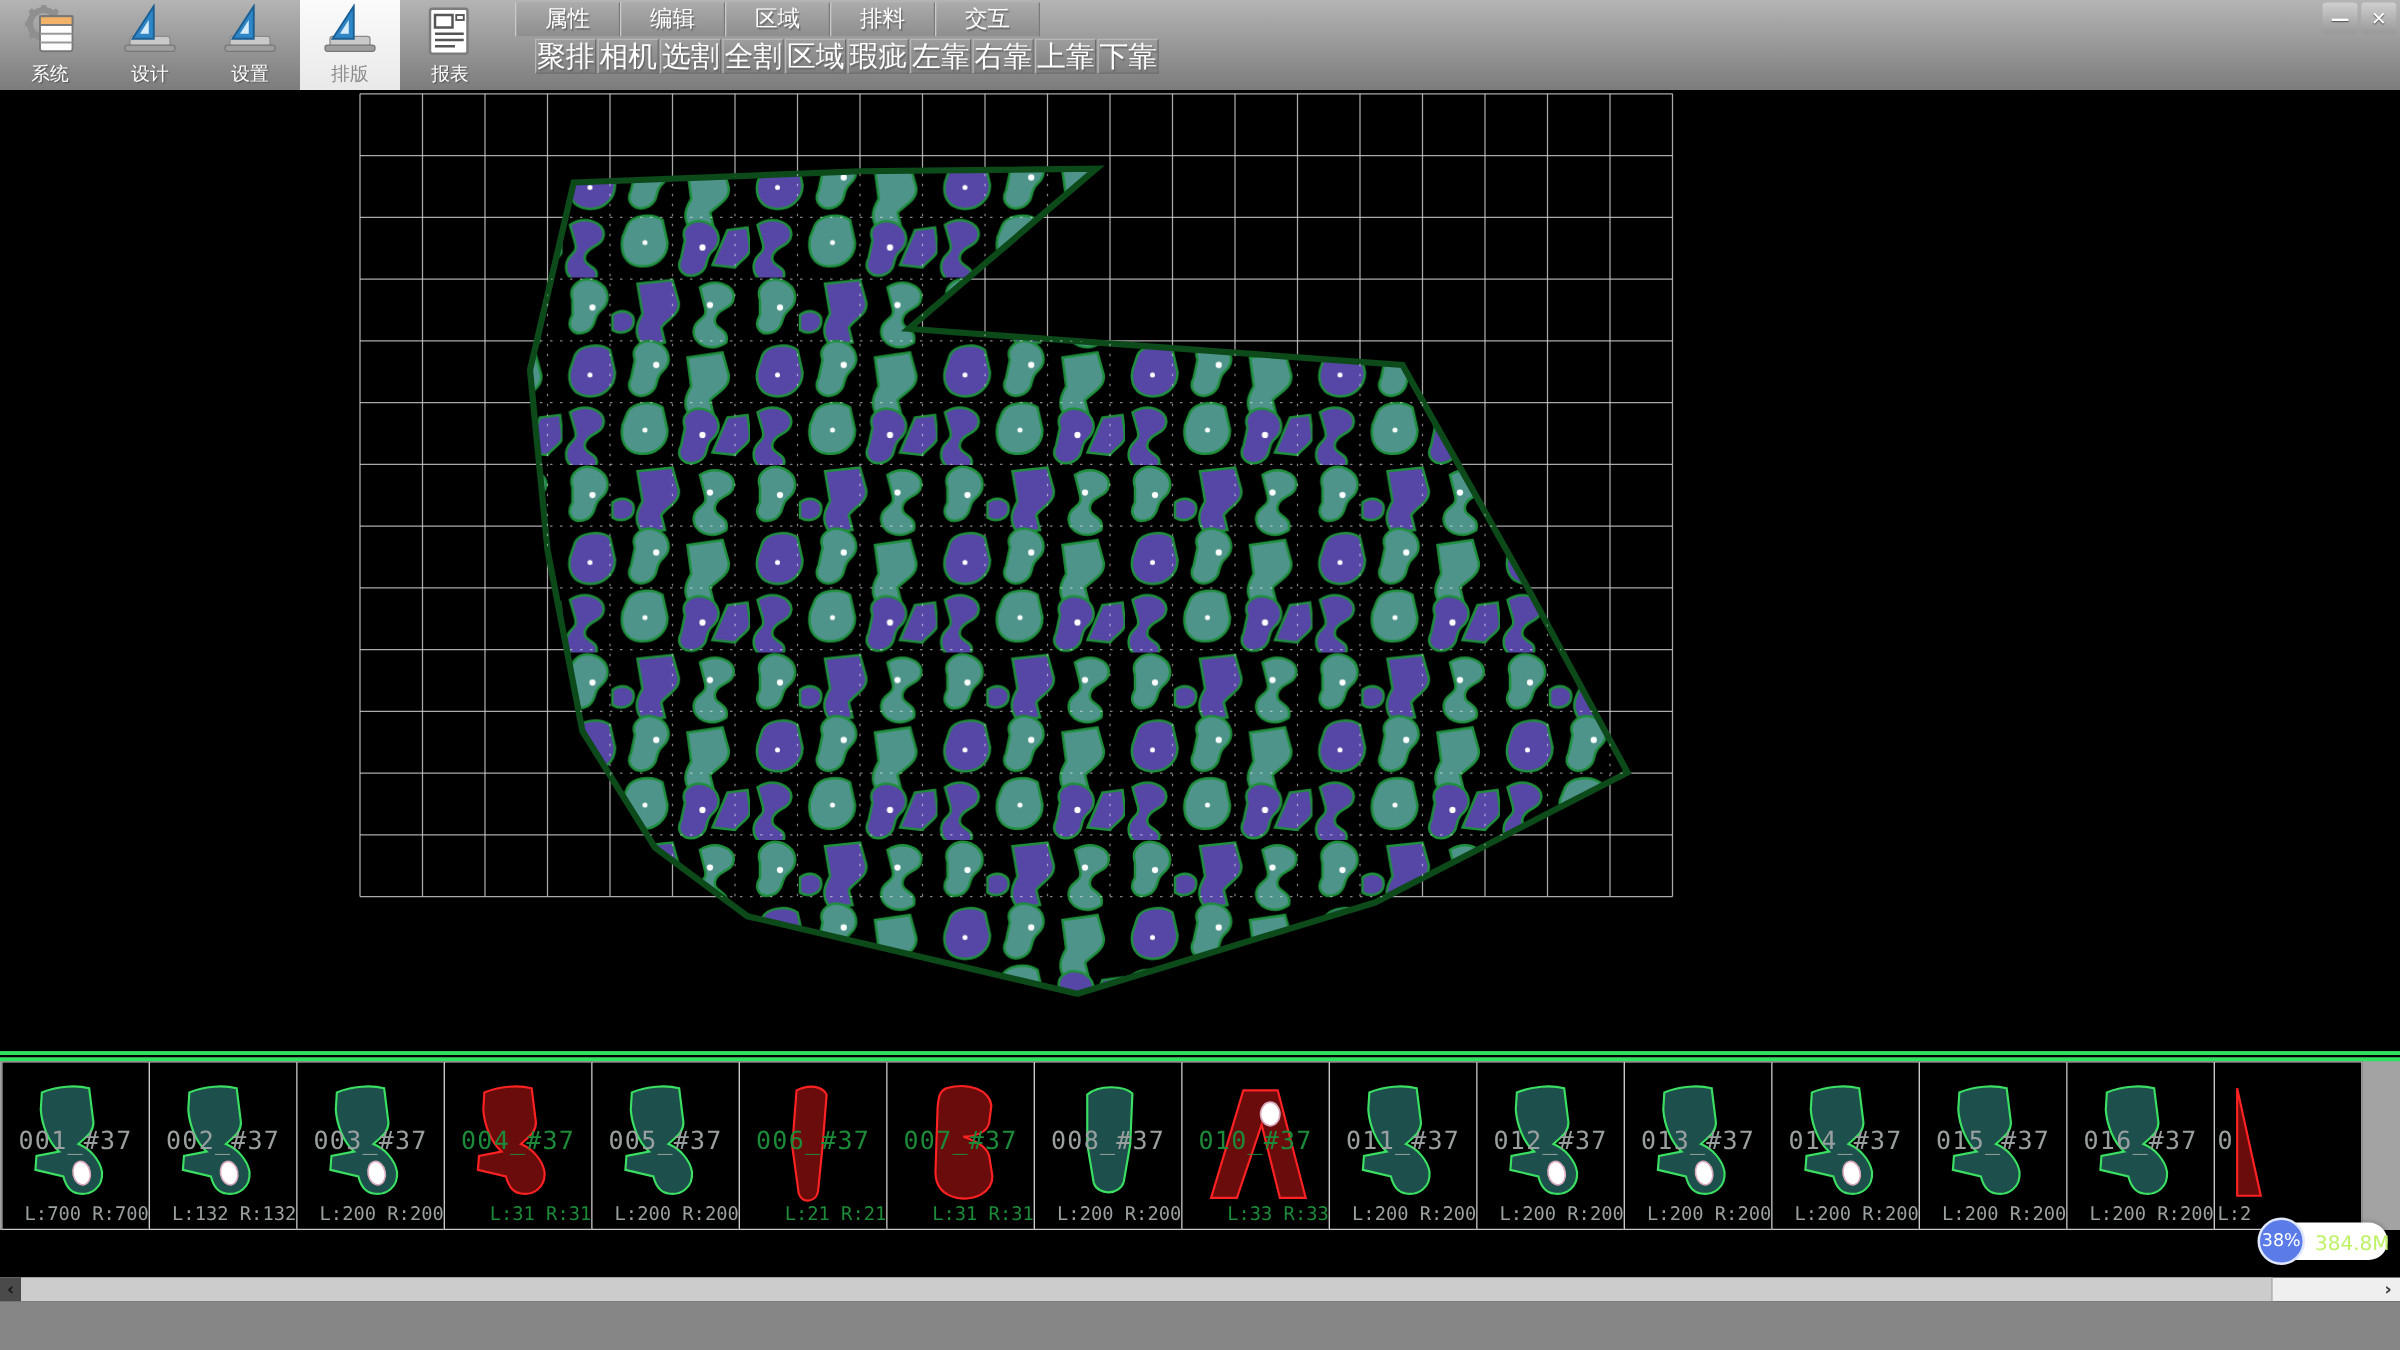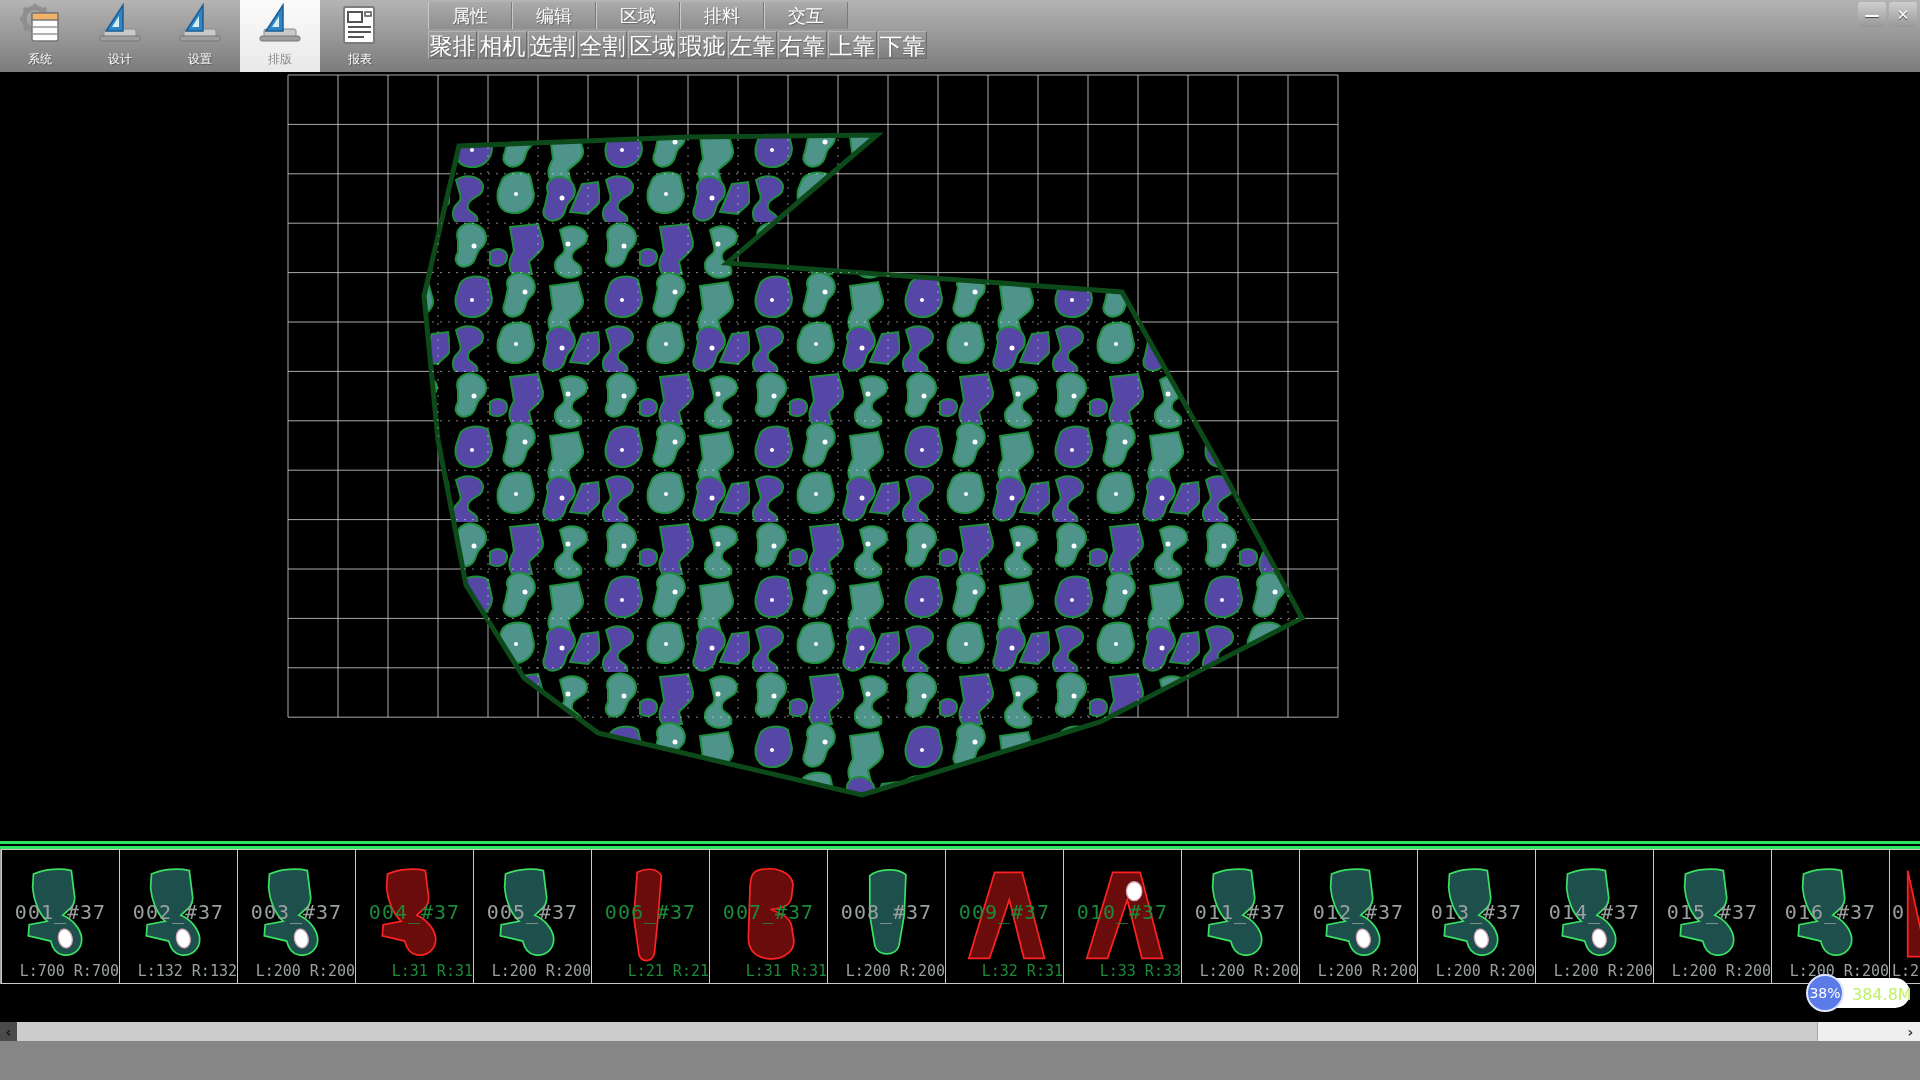--- a/index.html
+++ b/index.html
@@ -6,25 +6,25 @@
   body{width:1920px;height:1080px;overflow:hidden;background:#000;
        font-family:"DejaVu Sans","Liberation Sans",sans-serif;position:relative}
 
   
   .toolbar{position:absolute;top:0;left:0;width:1920px;height:72px;
            background:linear-gradient(#b4b4b4,#7c7c7c);border-bottom:2px solid #222}
   .bigbtns{position:absolute;left:0;top:0;height:72px;display:flex}
   .bigbtn{width:80px;height:72px;display:flex;flex-direction:column;align-items:center;
           justify-content:flex-end;padding-bottom:2px;box-sizing:border-box;cursor:default}
   .bigbtn .ic{width:44px;height:44px;margin-bottom:1px}
-  .bigbtn .lbl{color:#fff;font-size:12px;line-height:22px;text-shadow:1px 1px 1px #555}
+  .bigbtn .lbl{color:#fff;font-size:15px;line-height:22px;text-shadow:1px 1px 1px #555}
   .bigbtn.active{background:linear-gradient(#fbfbfb,#e9e9e9)}
   .bigbtn.active .lbl{color:#8a8a8a;text-shadow:none}
 
-  .menurow1{position:absolute;left:428px;top:2px;height:27px;display:flex}
+  .menurow1{position:absolute;left:412px;top:2px;height:27px;display:flex}
   .mtab{width:82px;text-align:center;color:#fff;font-size:18px;line-height:27px;
         background:linear-gradient(#ababab,#8e8e8e);
         border-left:1px solid #c9c9c9;border-right:1px solid #7a7a7a;text-shadow:1px 1px 1px #666}
   .menurow2{position:absolute;left:428px;top:31px;height:28px;display:flex}
   .tbtn{width:49px;margin-right:1px;text-align:center;color:#fff;font-size:23px;line-height:28px;
         background:linear-gradient(#9d9d9d,#7e7e7e);box-sizing:border-box;
         border:1px solid;border-color:#b6b6b6 #6c6c6c #6c6c6c #b6b6b6;text-shadow:1px 1px 1px #666}
 
   .winctl{position:absolute;top:2px;right:3px;display:flex;gap:3px}
   .wbtn{width:28px;height:25px;border-radius:3px;background:linear-gradient(#cfcfcf,#989898);
@@ -355,27 +355,20 @@
   </div>
 
   <div class="cell">
     <svg class="shape" viewBox="0 0 100 120">
           <path d="M30,12 C40,3 64,3 72,11 L70,58 L64,93 C60,106 40,106 36,94 L30,58 Z" class="main teal"></path>
         </svg>
     <div class="pid">008_#37</div>
     <div class="plr">L:200 R:200</div>
   </div>
 
-  <div class="cell greentext">
-    <svg class="shape" viewBox="0 0 100 120">
-          <path d="M8,108 L38,8 L70,8 L96,108 L72,108 L55,40 L32,108 Z" class="main red"></path>
-        </svg>
-    <div class="pid">009_#37</div>
-    <div class="plr">L:32 R:31</div>
-  </div>
 
   <div class="cell greentext">
     <svg class="shape" viewBox="0 0 100 120">
           <path d="M8,108 L38,8 L70,8 L96,108 L72,108 L55,40 L32,108 Z" class="main red"></path>
           <ellipse cx="63" cy="30" rx="9" ry="11" transform="rotate(0 63 30)" class="hole"></ellipse>
         </svg>
     <div class="pid">010_#37</div>
     <div class="plr">L:33 R:33</div>
   </div>
 

